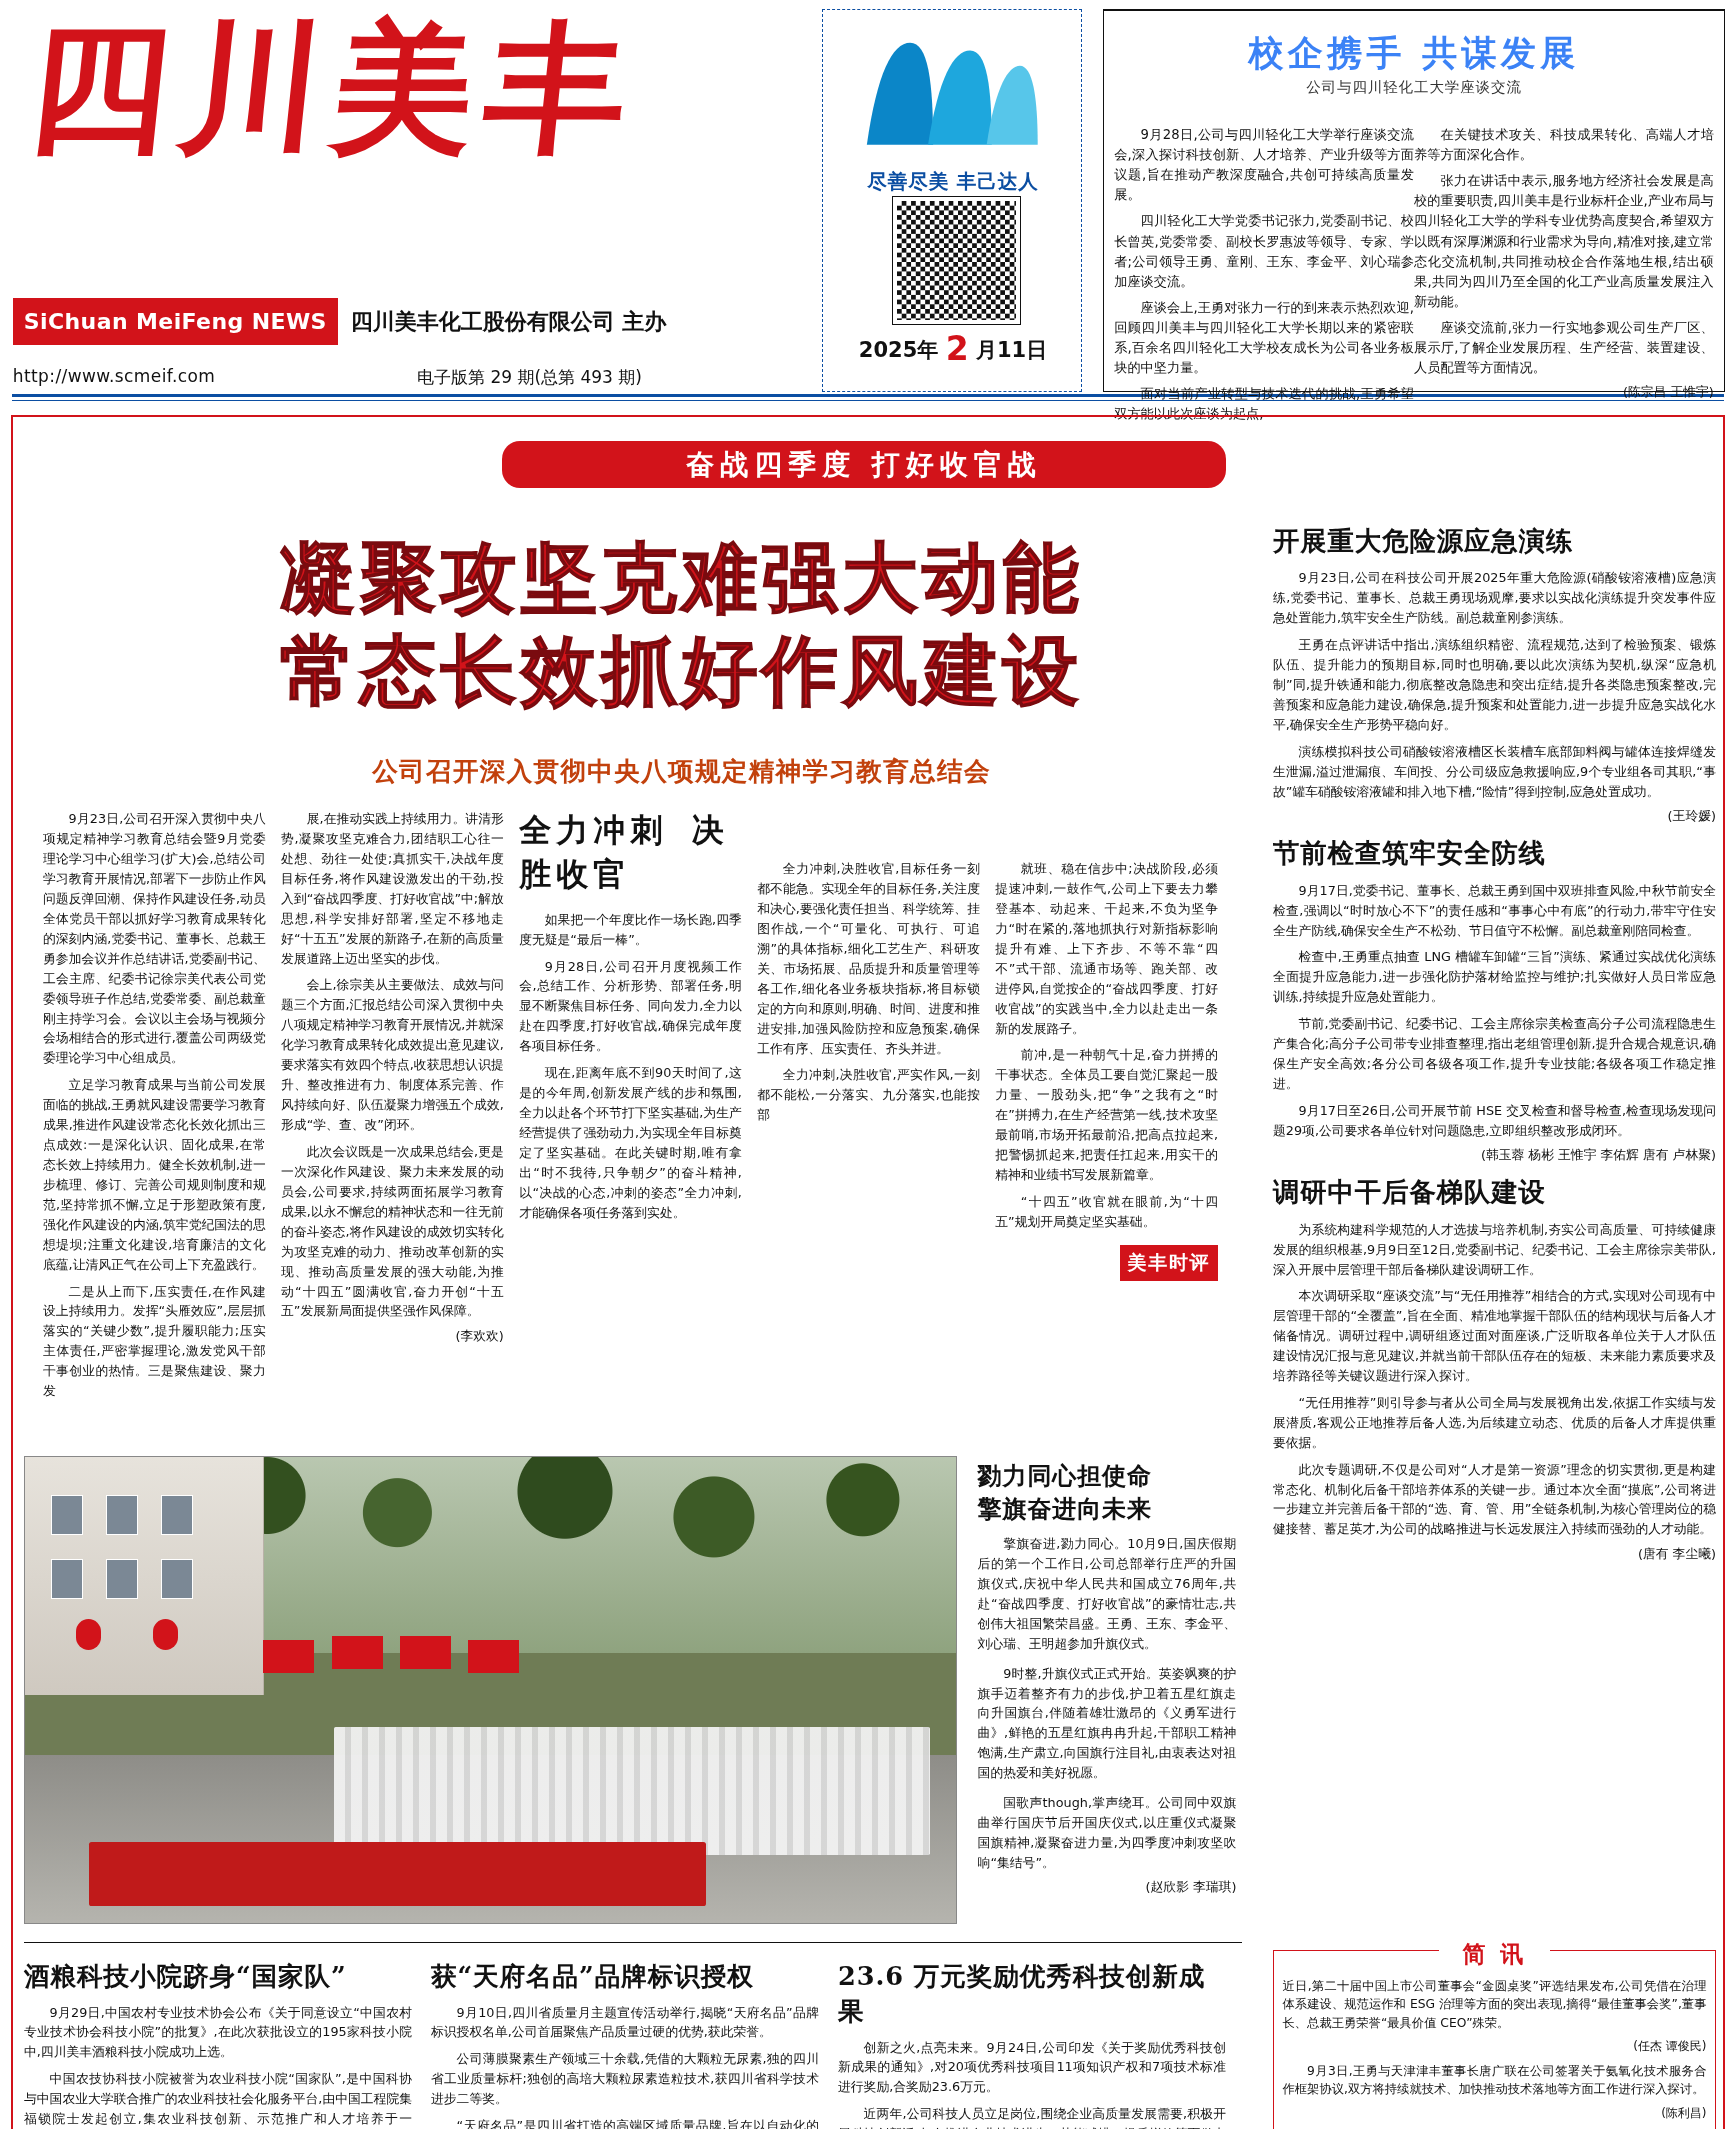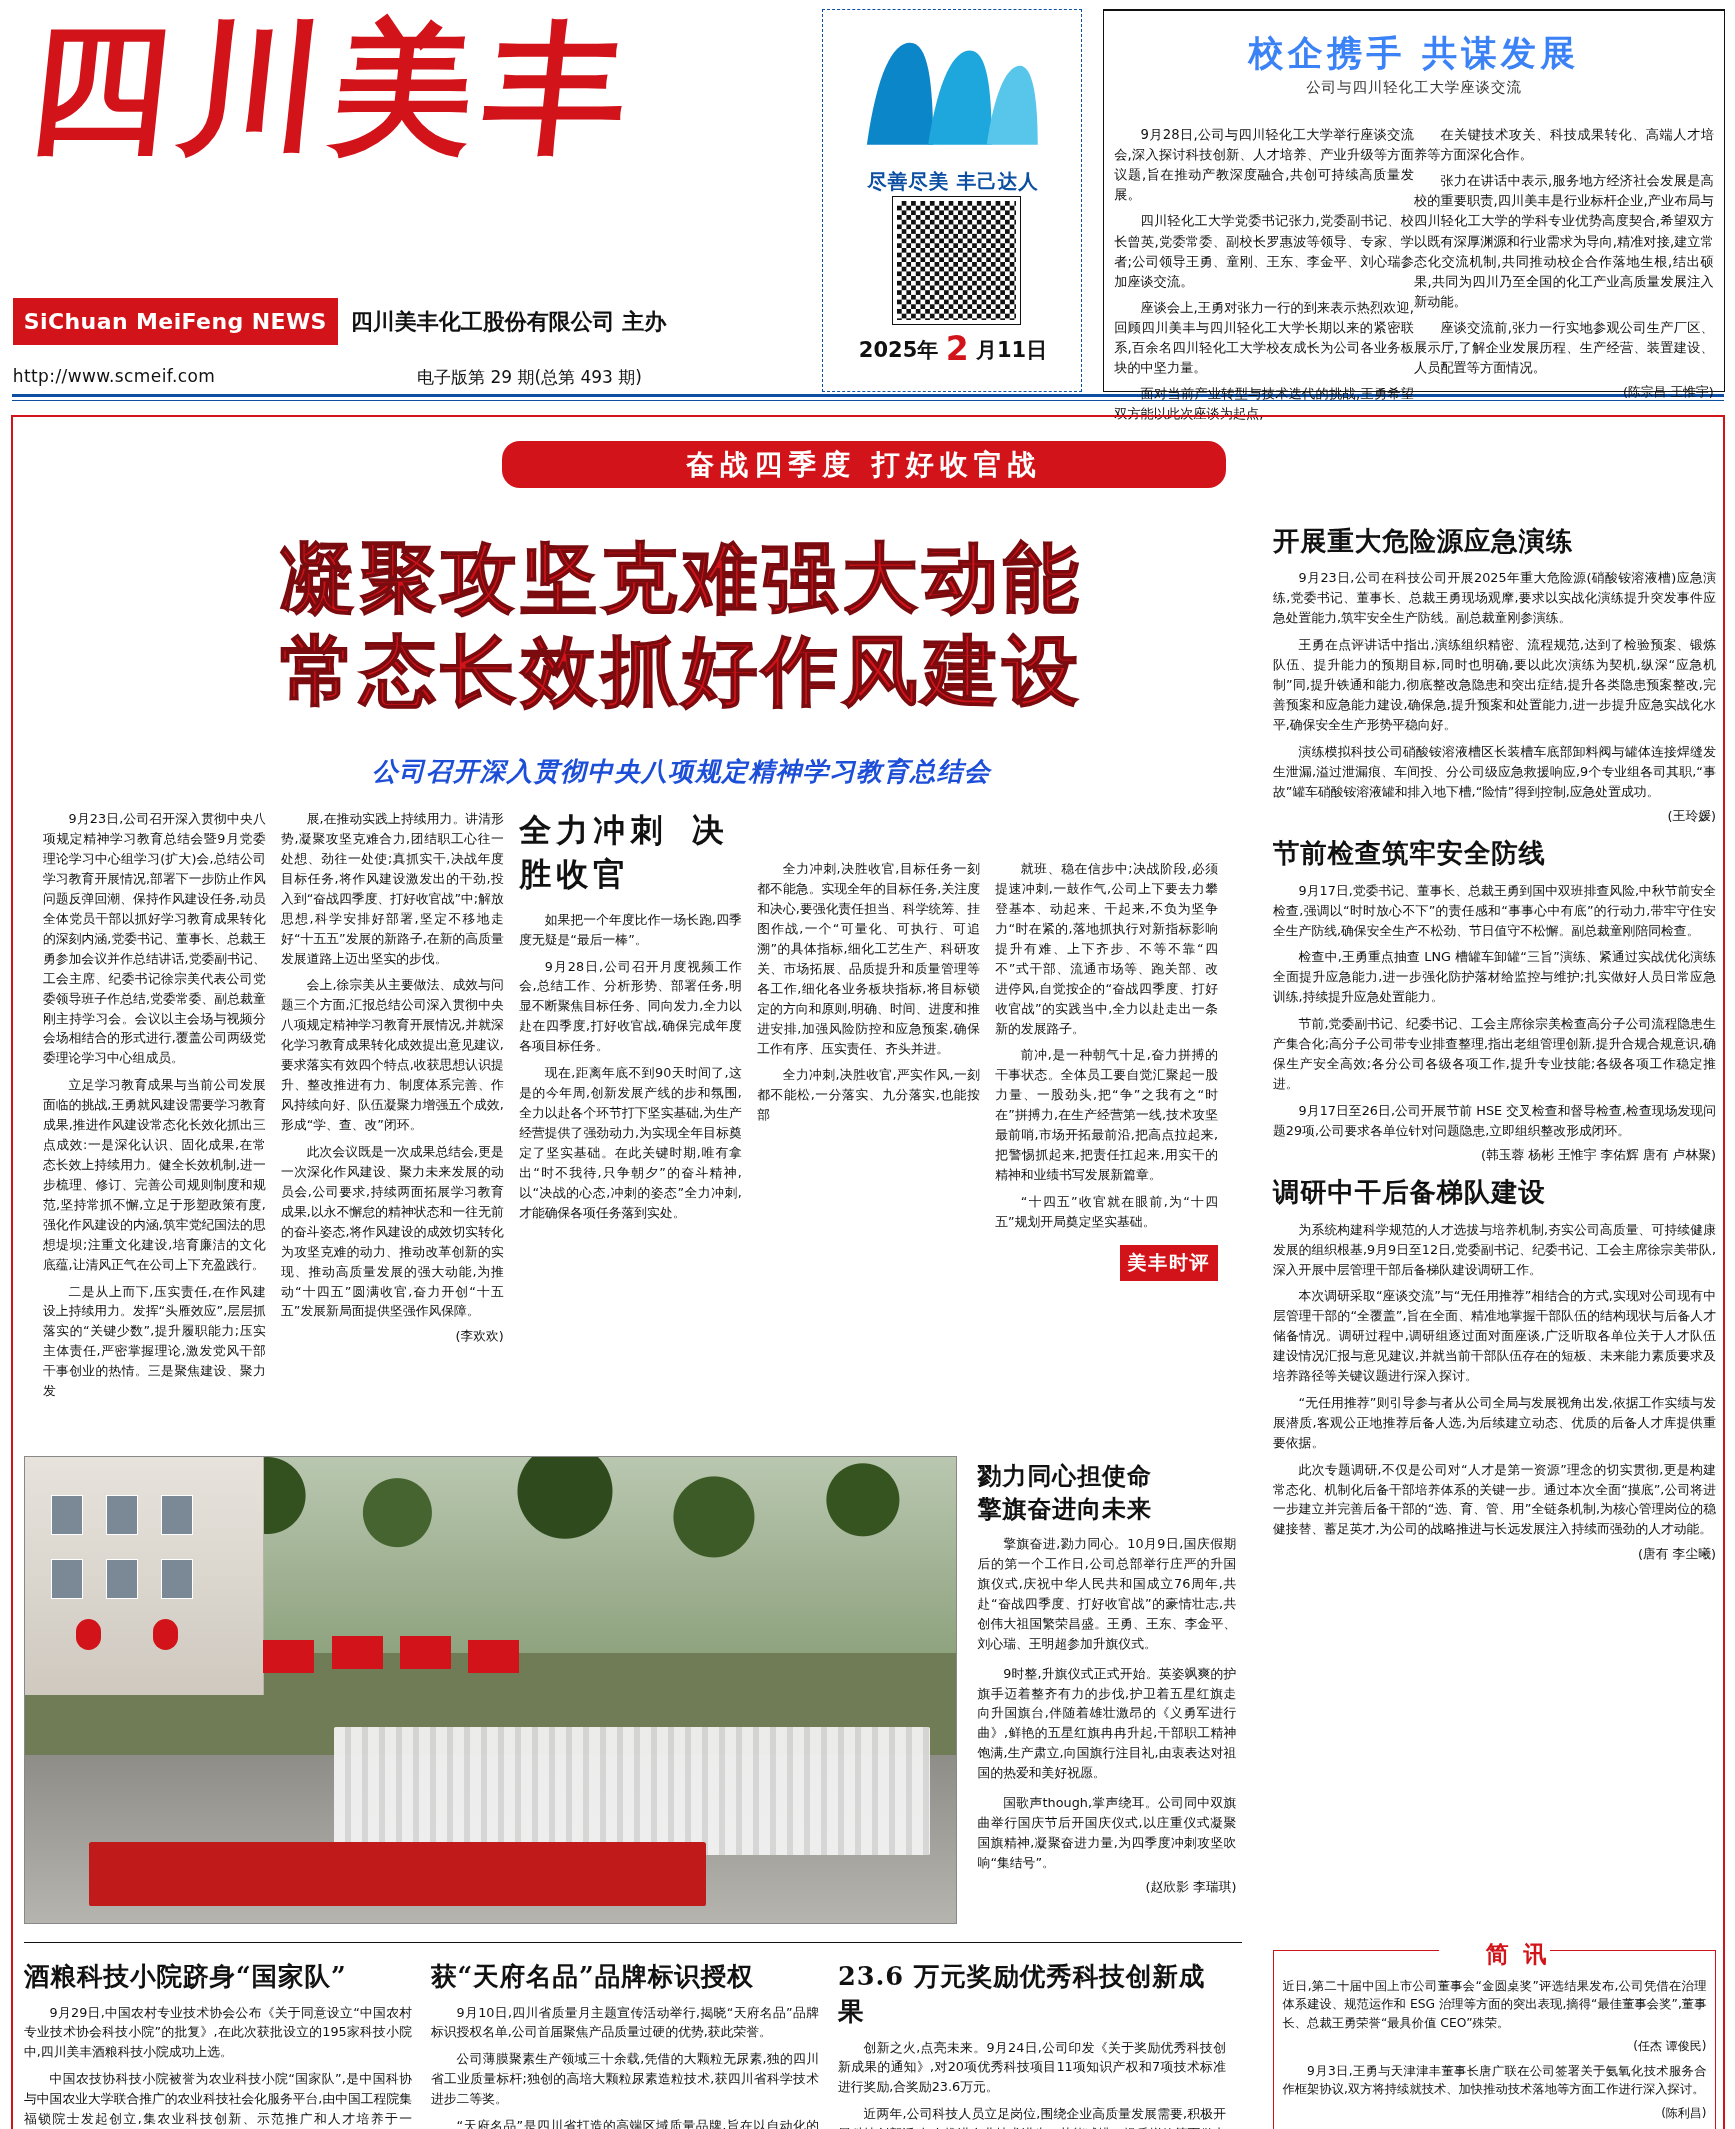--- a/index.html
+++ b/index.html
@@ -38,21 +38,21 @@
   .tr-by{text-align:right;font-size:12.8px;margin-top:4.3px;}
 
   
   .frame{position:absolute;left:11px;top:415px;width:1714px;height:2010px;border:2.6px solid #d2131a;box-sizing:border-box;}
   .banner{position:absolute;left:502px;top:441px;width:724px;height:47px;background:#d2131a;color:#fff;
     display:flex;align-items:center;justify-content:center;font-weight:bold;font-size:28px;letter-spacing:6px;font-family:"DejaVu Serif","Liberation Serif",serif;border-radius:18px;}
 
   .headline{position:absolute;left:128px;top:532px;width:1107px;text-align:center;}
   .headline .l{font-family:"DejaVu Serif","Liberation Serif",serif;font-weight:bold;font-size:76px;color:#d2131a;letter-spacing:4.3px;line-height:1.22;
      -webkit-text-stroke:1.3px #7a0b0f;}
-  .subhead{position:absolute;left:128px;top:754px;width:1107px;text-align:center;font-weight:bold;font-size:25.6px;color:#1d4ed8;letter-spacing:1.3px;font-family:"DejaVu Serif","Liberation Serif",serif;font-style:italic;}
+  .subhead{position:absolute;left:128px;top:754px;width:1107px;text-align:center;font-weight:bold;font-size:25.6px;color:#c2410c;letter-spacing:1.3px;font-family:"DejaVu Serif","Liberation Serif",serif;}
 
   .leadwrap{position:absolute;left:43px;top:809px;width:1175px;display:flex;gap:15.3px;}
   .leadcol{width:273px;}
   .leadcol p{font-size:12.8px;line-height:1.56;text-align:justify;margin:0 0 6.8px 0;text-indent:2em;}
   .leadcol .by{text-align:right;font-size:12.8px;margin-top:3.4px;}
   .mid-title{font-family:Liberation Mono, monospace;font-weight:bold;font-size:32px;letter-spacing:5.1px;margin:0 0 12.8px 0;}
   .stamp{display:inline-block;background:#d2131a;color:#fff;font-weight:bold;font-size:19px;padding:5.1px 7.7px;letter-spacing:1.7px;float:right;margin-top:6px;}
 
   
   .photo{position:absolute;left:24px;top:1456px;width:933px;height:468px;border:1.7px solid #888;box-sizing:border-box;overflow:hidden;background:#6f7c55;}
@@ -85,21 +85,21 @@
   .b3 p{font-size:12.8px;line-height:1.56;text-align:justify;margin:0 0 6.8px 0;text-indent:2em;}
   .hr-thin{position:absolute;left:24px;top:1942px;width:1218px;height:1.3px;background:#111;}
 
   
   .rcol{position:absolute;left:1273px;top:524px;width:443px;}
   .rcol h3{font-family:"DejaVu Serif","Liberation Serif",serif;font-size:26.4px;font-weight:bold;margin:0 0 9.4px 0;letter-spacing:0.9px;}
   .rcol p{font-size:12.8px;line-height:1.56;text-align:justify;margin:0 0 6.8px 0;text-indent:2em;}
   .rcol .by{text-align:right;font-size:12.8px;margin-bottom:11px;}
 
   .briefs{position:absolute;left:1273px;top:1950px;width:443px;border:1.7px solid #d2131a;box-sizing:border-box;padding:7.7px 8.5px 4.3px 8.5px;}
-  .briefs-h{text-align:right;margin:-19.6px auto 6.8px auto;width:111px;background:#fff;color:#d2131a;font-weight:bold;font-size:23px;letter-spacing:3.4px;font-family:"DejaVu Serif","Liberation Serif",serif;}
+  .briefs-h{text-align:center;margin:-19.6px auto 6.8px auto;width:111px;background:#fff;color:#d2131a;font-weight:bold;font-size:23px;letter-spacing:3.4px;font-family:"DejaVu Serif","Liberation Serif",serif;}
   .briefs p{font-size:12.3px;line-height:1.5;text-align:justify;margin:0 0 6px 0;text-indent:2em;}
   .briefs .by{text-align:right;font-size:12px;margin:0 0 6.8px 0;}
   .briefs .lead{text-indent:0;}
 </style>
 </head>
 <body>
 
 <div id="page">
 
   <div class="masthead">

